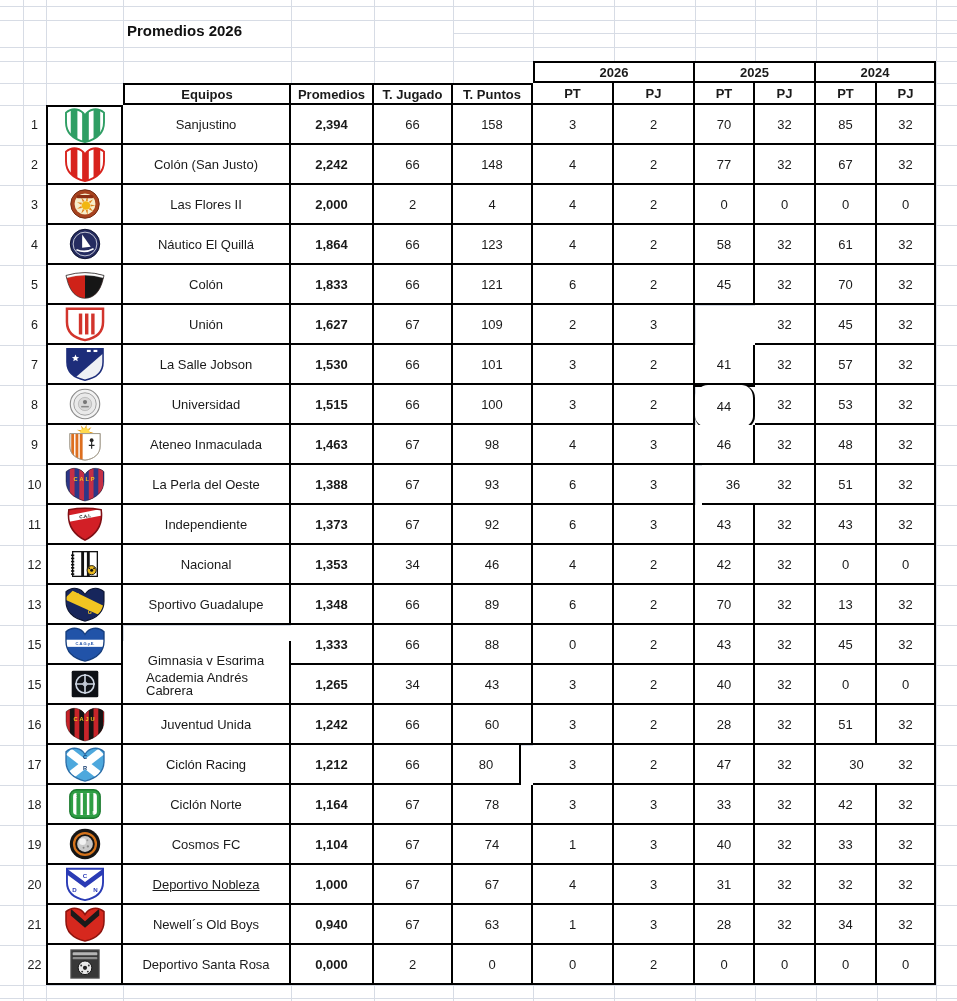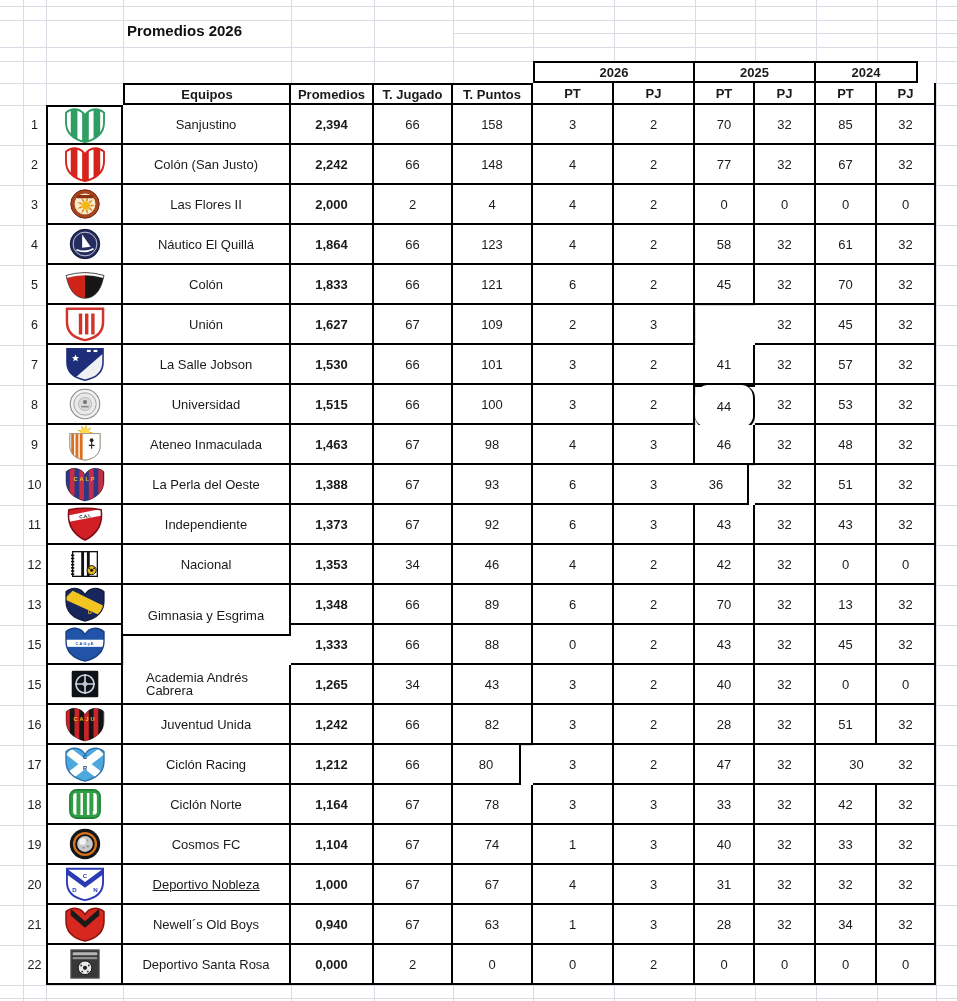--- a/index.html
+++ b/index.html
@@ -64,21 +64,21 @@
       <div class="gl" style="left:0;top:905px;width:957px;height:1px"></div>
       <div class="gl" style="left:0;top:945px;width:957px;height:1px"></div>
       <div class="gl" style="left:0;top:985px;width:957px;height:1px"></div>
       <div class="gl" style="left:0;top:998px;width:957px;height:1px"></div>
       <div class="gl" style="left:453px;top:33px;width:504px;height:1px"></div>
     </div>
   <div class="title">Promedios 2026</div>
   <div id="table">
       <div class="cell bold bL bT" style="left: 533px; top: 61px; width: 162px; height: 22px;">2026</div>
       <div class="cell bold bT" style="left: 695px; top: 61px; width: 121px; height: 22px;">2025</div>
-      <div class="cell bold bT" style="left: 816px; top: 61px; width: 102px; height: 22px;">2024</div>
+      <div class="cell bold bT" style="left: 816px; top: 61px; width: 120px; height: 22px;">2024</div>
       <div class="cell bold bL bT" style="left: 123px; top: 83px; width: 168px; height: 22px;">Equipos</div>
       <div class="cell bold bT" style="left: 291px; top: 83px; width: 83px; height: 22px;">Promedios</div>
       <div class="cell bold bT" style="left: 374px; top: 83px; width: 79px; height: 22px;">T. Jugado</div>
       <div class="cell bold bT" style="left: 453px; top: 83px; width: 80px; height: 22px;">T. Puntos</div>
       <div class="cell bold" style="left: 533px; top: 83px; width: 81px; height: 22px;">PT</div>
       <div class="cell bold" style="left: 614px; top: 83px; width: 81px; height: 22px;">PJ</div>
       <div class="cell bold" style="left: 695px; top: 83px; width: 60px; height: 22px;">PT</div>
       <div class="cell bold" style="left: 755px; top: 83px; width: 61px; height: 22px;">PJ</div>
       <div class="cell bold" style="left: 816px; top: 83px; width: 61px; height: 22px;">PT</div>
       <div class="cell bold" style="left: 877px; top: 83px; width: 59px; height: 22px;">PJ</div>
@@ -347,21 +347,21 @@
             <path d="M4,7 C11,1 20,3 24,10 C28,3 37,1 44,7 L44,17 C44,28 36,35 24,38 C12,35 4,28 4,17 Z" fill="none" stroke="#00000066" stroke-width="1"></path>
           </svg>
         </span>
       </div>
       <div class="cell" style="left: 123px; top: 465px; width: 168px; height: 40px;">La Perla del Oeste</div>
       <div class="cell bold" style="left: 291px; top: 465px; width: 83px; height: 40px;">1,388</div>
       <div class="cell" style="left: 374px; top: 465px; width: 79px; height: 40px;">67</div>
       <div class="cell" style="left: 453px; top: 465px; width: 80px; height: 40px;">93</div>
       <div class="cell" style="left: 533px; top: 465px; width: 81px; height: 40px;">6</div>
       <div class="cell" style="left: 614px; top: 465px; width: 81px; height: 40px;">3</div>
-      <div class="cell" style="left: 685px; top: 465px; width: 64px; height: 40px;">36</div>
+      <div class="cell" style="left: 702px; top: 465px; width: 64px; height: 40px;">36</div>
       <div class="cell" style="left: 755px; top: 465px; width: 61px; height: 40px;">32</div>
       <div class="cell" style="left: 816px; top: 465px; width: 61px; height: 40px;">51</div>
       <div class="cell" style="left: 877px; top: 465px; width: 59px; height: 40px;">32</div>
       <div class="rownum" style="left: 23px; top: 505px; width: 23px; height: 40px;">11</div>
       <div class="cell bL" style="left: 46px; top: 505px; width: 77px; height: 40px;">
         <span class="crest">
           <svg width="46" height="38" viewBox="0 0 48 40" aria-hidden="true">
             <clipPath id="cp10">
               <path d="M7,5 Q24,2 41,5 C43,19 38,30 24,37 C10,30 5,19 7,5 Z"></path>
             </clipPath>
@@ -451,21 +451,21 @@
             </clipPath>
             <path d="M4,7 C11,1 20,3 24,10 C28,3 37,1 44,7 L44,17 C44,28 36,35 24,38 C12,35 4,28 4,17 Z" fill="#2153a8"></path>
             <g clip-path="url(#cp13)">
               <rect x="2" y="15.5" width="44" height="7.5" fill="#ffffff"></rect>
             </g>
             <text x="24" y="21.5" font-size="4.2" font-weight="bold" fill="#2153a8" text-anchor="middle">C.A.G.y.E.</text>
             <path d="M4,7 C11,1 20,3 24,10 C28,3 37,1 44,7 L44,17 C44,28 36,35 24,38 C12,35 4,28 4,17 Z" fill="none" stroke="#143c7c" stroke-width="1.4"></path>
           </svg>
         </span>
       </div>
-      <div class="cell" style="left: 123px; top: 596px; width: 168px; height: 40px;">Gimnasia y Esgrima</div>
+      <div class="cell" style="left: 123px; top: 641px; width: 168px; height: 40px;">Gimnasia y Esgrima</div>
       <div class="cell bold" style="left: 291px; top: 625px; width: 83px; height: 40px;">1,333</div>
       <div class="cell" style="left: 374px; top: 625px; width: 79px; height: 40px;">66</div>
       <div class="cell" style="left: 453px; top: 625px; width: 80px; height: 40px;">88</div>
       <div class="cell" style="left: 533px; top: 625px; width: 81px; height: 40px;">0</div>
       <div class="cell" style="left: 614px; top: 625px; width: 81px; height: 40px;">2</div>
       <div class="cell" style="left: 695px; top: 625px; width: 60px; height: 40px;">43</div>
       <div class="cell" style="left: 755px; top: 625px; width: 61px; height: 40px;">32</div>
       <div class="cell" style="left: 816px; top: 625px; width: 61px; height: 40px;">45</div>
       <div class="cell" style="left: 877px; top: 625px; width: 59px; height: 40px;">32</div>
       <div class="rownum" style="left: 23px; top: 665px; width: 23px; height: 40px;">15</div>
@@ -504,21 +504,21 @@
               <rect x="38" y="0" width="5" height="40" fill="#141414"></rect>
             </g>
             <text x="24" y="17" font-size="6" font-weight="bold" fill="#f2c522" text-anchor="middle" letter-spacing="2">CAJU</text>
             <path d="M4,7 C11,1 20,3 24,10 C28,3 37,1 44,7 L44,17 C44,28 36,35 24,38 C12,35 4,28 4,17 Z" fill="none" stroke="#00000066" stroke-width="1"></path>
           </svg>
         </span>
       </div>
       <div class="cell" style="left: 123px; top: 705px; width: 168px; height: 40px;">Juventud Unida</div>
       <div class="cell bold" style="left: 291px; top: 705px; width: 83px; height: 40px;">1,242</div>
       <div class="cell" style="left: 374px; top: 705px; width: 79px; height: 40px;">66</div>
-      <div class="cell" style="left: 453px; top: 705px; width: 80px; height: 40px;">82</div>
+      <div class="cell" style="left: 453px; top: 705px; width: 80px; height: 40px;">60</div>
       <div class="cell" style="left: 533px; top: 705px; width: 81px; height: 40px;">3</div>
       <div class="cell" style="left: 614px; top: 705px; width: 81px; height: 40px;">2</div>
       <div class="cell" style="left: 695px; top: 705px; width: 60px; height: 40px;">28</div>
       <div class="cell" style="left: 755px; top: 705px; width: 61px; height: 40px;">32</div>
       <div class="cell" style="left: 816px; top: 705px; width: 61px; height: 40px;">51</div>
       <div class="cell" style="left: 877px; top: 705px; width: 59px; height: 40px;">32</div>
       <div class="rownum" style="left: 23px; top: 745px; width: 23px; height: 40px;">17</div>
       <div class="cell bL" style="left: 46px; top: 745px; width: 77px; height: 40px;">
         <span class="crest">
           <svg width="46" height="38" viewBox="0 0 48 40" aria-hidden="true">

